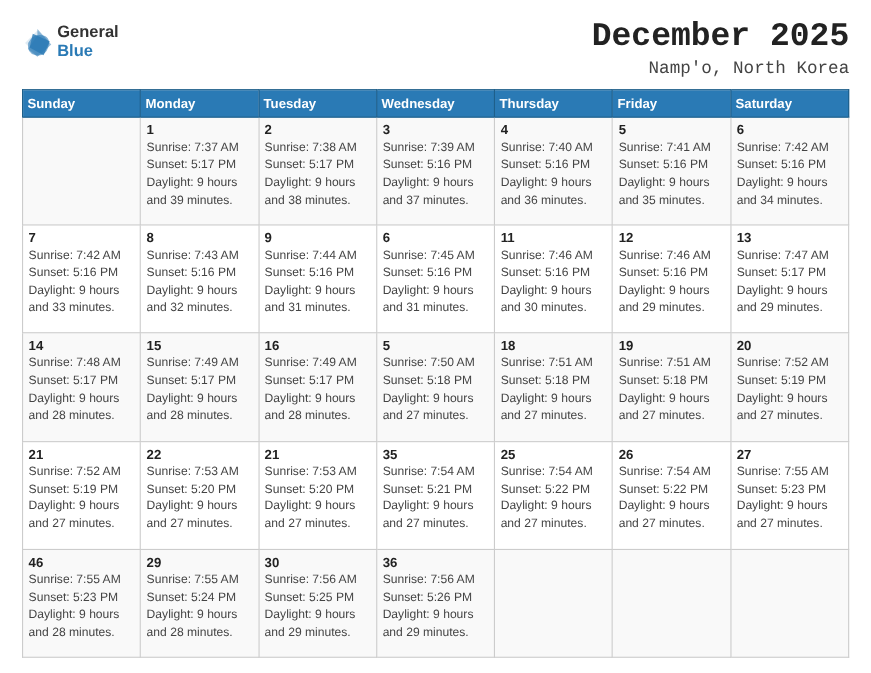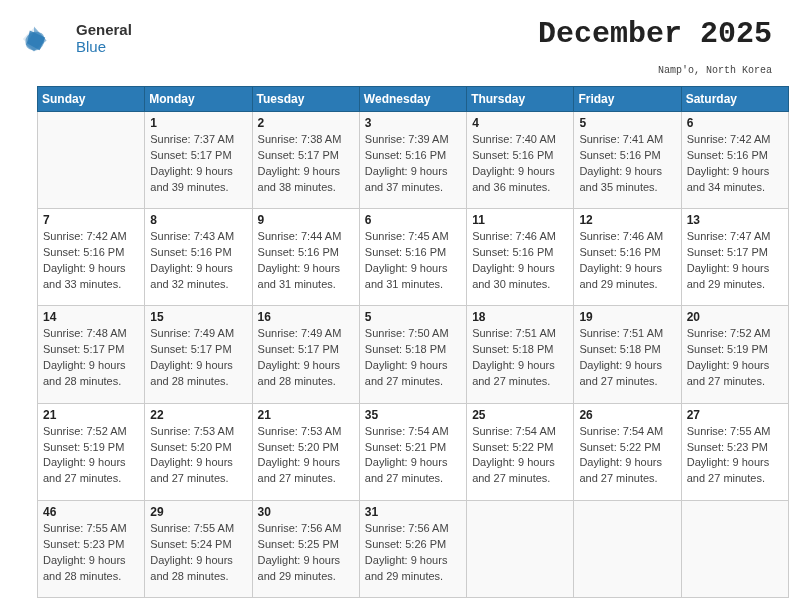--- a/index.html
+++ b/index.html
@@ -20,64 +20,62 @@
     .header {
       display: flex;
       justify-content: space-between;
       align-items: flex-start;
       margin-bottom: 10px;
     }
     .logo {
       display: flex;
       align-items: center;
       margin-top: 4px;
-      gap: 24px;
     }
     .logo-text {
       display: flex;
       flex-direction: column;
       line-height: 1.1;
     }
     .logo-general {
       font-size: 15px;
       font-weight: bold;
       color: #333;
     }
     .logo-blue {
       font-size: 15px;
-      font-weight: normal;
+      font-weight: bold;
       color: #2a7ab5;
     }
     .logo-icon {
       width: 28px;
       height: 28px;
       margin-right: 4px;
     }
     .title-block {
       text-align: right;
       font-family: Liberation Mono, monospace;
     }
     .main-title {
       font-size: 30px;
       font-weight: bold;
       color: #222;
       line-height: 1.1;
     }
     .subtitle {
-      font-size: 10px;
+      font-size: 16px;
       color: #444;
-      margin-top: 14px;
+      margin-top: 2px;
     }
     .calendar {
       flex: 1;
       border: 1px solid #ccc;
       border-collapse: collapse;
       width: 100%;
       table-layout: fixed;
-      margin-left: 17px;
     }
     .calendar thead tr th {
       background: #2a7ab5;
       color: #fff;
       font-size: 12px;
       font-weight: bold;
       padding: 5px 4px;
       text-align: left;
       border: 1px solid #1e5f8a;
     }
@@ -268,21 +266,21 @@
           </td>
           <td>
             <span class="day-num">29</span>
             <div class="day-info">Sunrise: 7:55 AM<br>Sunset: 5:24 PM<br>Daylight: 9 hours<br>and 28 minutes.</div>
           </td>
           <td>
             <span class="day-num">30</span>
             <div class="day-info">Sunrise: 7:56 AM<br>Sunset: 5:25 PM<br>Daylight: 9 hours<br>and 29 minutes.</div>
           </td>
           <td>
-            <span class="day-num">31</span>
+            <span class="day-num">36</span>
             <div class="day-info">Sunrise: 7:56 AM<br>Sunset: 5:26 PM<br>Daylight: 9 hours<br>and 29 minutes.</div>
           </td>
           <td></td>
           <td></td>
           <td></td>
         </tr>
       </tbody>
   </table>
 </div>
 

